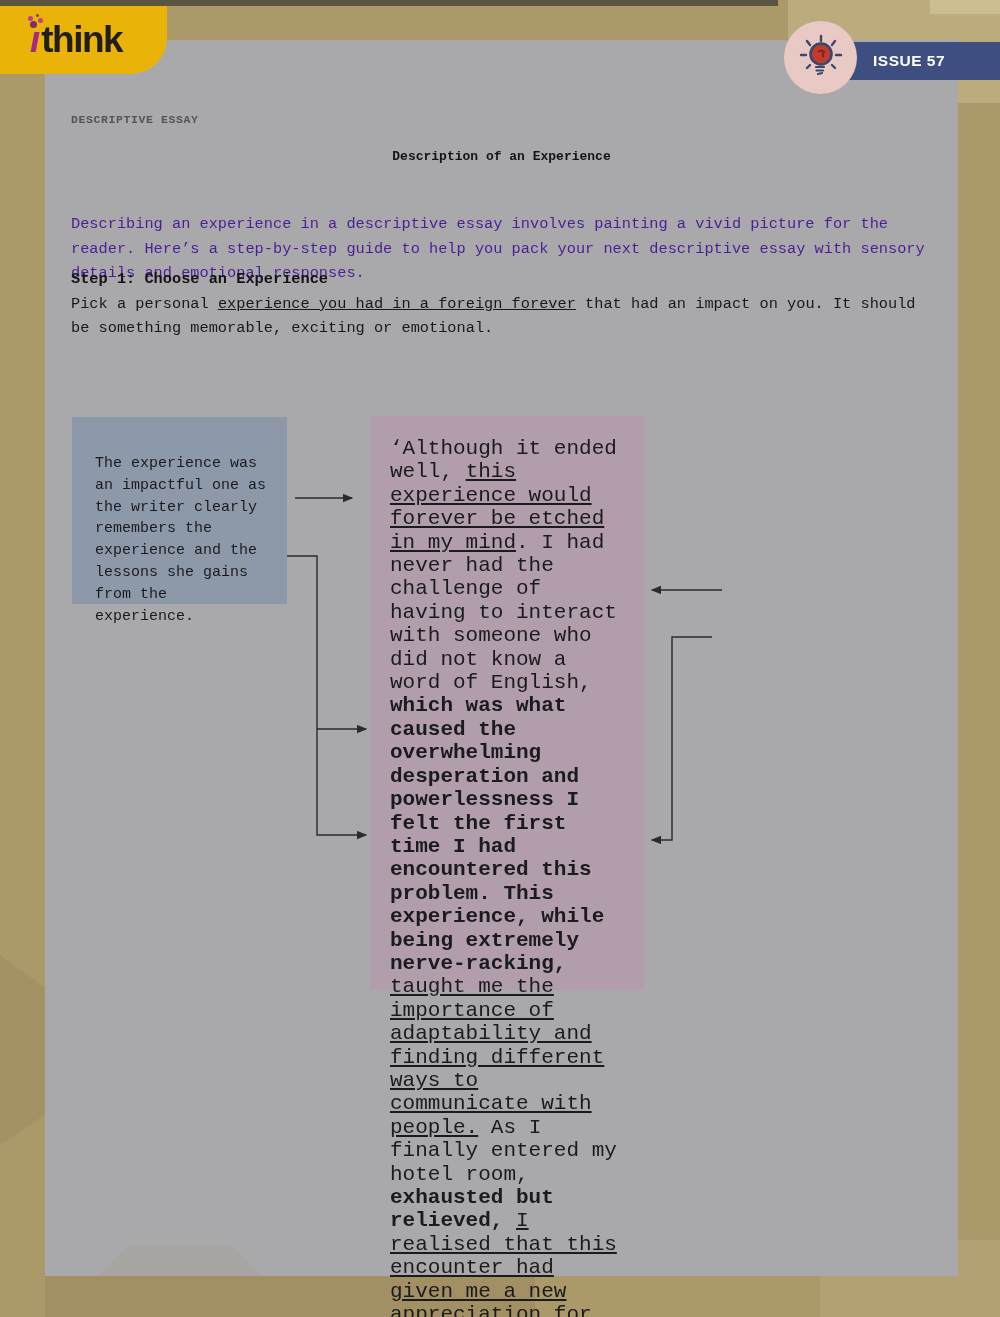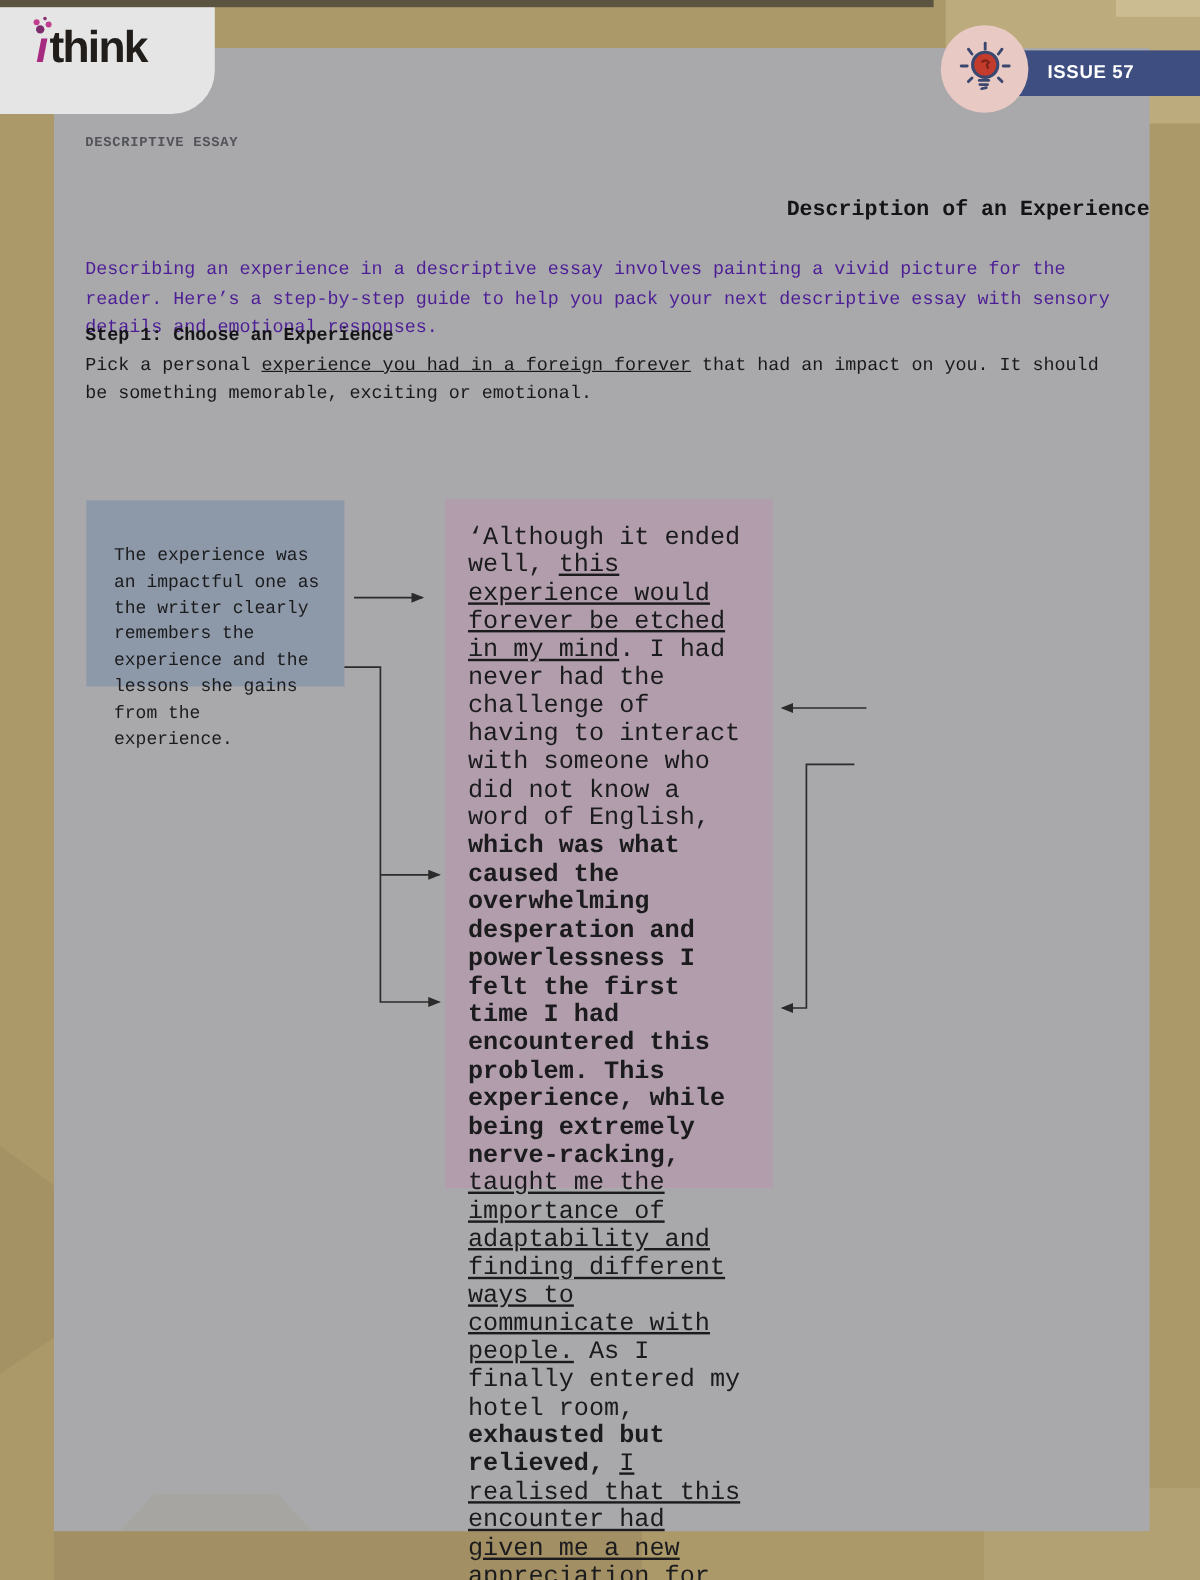--- a/index.html
+++ b/index.html
@@ -13,39 +13,39 @@
   .bg-top-dark{position:absolute;left:0;top:0;width:778px;height:6px;background:#5b5440;z-index:4;}
   .bg-tr-light{position:absolute;left:788px;top:0;width:212px;height:103px;background:#bcab7d;z-index:0;}
   .bg-tr-lighter{position:absolute;left:930px;top:0;width:70px;height:14px;background:#ccbc92;z-index:0;}
   .bg-bl-poly{position:absolute;left:0;top:955px;width:135px;height:190px;background:#9f8c5e;clip-path:polygon(0 0,100% 52%,0 100%);opacity:.5;z-index:0;}
   .bg-bottom-left{position:absolute;left:45px;top:1276px;width:490px;height:41px;background:#a29064;z-index:0;}
   .bg-bottom-right{position:absolute;left:820px;top:1240px;width:180px;height:77px;background:#b2a172;z-index:0;}
   
   .page{position:absolute;left:45px;top:40px;width:913px;height:1236px;background:#a9a9ac;z-index:1;font-family:Liberation Mono, monospace;}
   .corner-watermark{position:absolute;left:55px;top:1205px;width:160px;height:31px;background:#a5a096;opacity:.45;clip-path:polygon(18% 0,82% 0,100% 100%,0 100%);}
   
-  .logo-block{position:absolute;left:0;top:0;width:167px;height:95px;background:#e5e5e5;border-bottom-right-radius:36px;z-index:3;padding-left:12px;}
+  .logo-block{position:absolute;left:0;top:0;width:167px;height:74px;background:#eab308;border-bottom-right-radius:36px;z-index:3;}
   .logo{position:absolute;left:30px;top:18px;white-space:nowrap;}
   .logo-i{position:relative;display:inline-block;color:#a62a80;font-style:italic;font-weight:bold;font-size:37px;line-height:44px;margin-right:1px;}
   .logo-i::before{content:"";position:absolute;left:0px;top:3px;width:7px;height:7px;border-radius:50%;background:#7e2c6b;
     box-shadow:7px -4px 0 -1px #c23d90, -3px -6px 0 -1px #c23d90, 4px -9px 0 -2px #8f2f73;}
   .logo-think{color:#211d1a;font-weight:800;font-size:37px;line-height:44px;letter-spacing:-1.5px;}
   .issue-bar{position:absolute;left:845px;top:42px;width:155px;height:38px;background:#3e4e80;z-index:3;display:flex;align-items:center;}
   .issue-bar span{color:#fff;font-weight:bold;font-size:15.5px;letter-spacing:.5px;padding-left:28px;}
   .bulb-circle{position:absolute;left:784px;top:21px;width:73px;height:73px;border-radius:50%;background:#e9c9c3;z-index:4;display:flex;align-items:center;justify-content:center;}
   
   .kicker{position:absolute;left:26px;top:73px;font-size:11.5px;font-weight:bold;letter-spacing:.6px;color:#53545a;}
-  .title{position:absolute;left:0;right:0;top:109px;text-align:right;font-size:18px;font-weight:bold;color:#141416;margin-top:16px;}
+  .title{position:absolute;left:0;right:0;top:109px;text-align:center;font-size:13px;font-weight:bold;color:#141416;}
   .intro{position:absolute;left:26px;top:172px;width:866px;font-size:15.3px;line-height:24.6px;color:#4c1d95;}
   .step-heading{position:absolute;left:26px;top:230px;font-size:15.3px;font-weight:bold;color:#141416;}
   .step-body{position:absolute;left:26px;top:253px;width:870px;font-size:15.3px;line-height:23.6px;color:#19191b;}
   .lead-note{position:absolute;left:26px;top:323px;width:870px;font-size:15.3px;color:#19191b;}
   
   .box{position:absolute;font-size:15px;line-height:21.8px;color:#1b1b1d;box-sizing:border-box;}
-  .box-left{left:27px;top:377px;width:215px;height:155px;background:#8d99a9;padding:36px 14px 16px 23px;}
+  .box-left{left:27px;top:377px;width:215px;height:187px;background:#8d99a9;padding:36px 14px 16px 23px;}
   .box-quote{left:326px;top:376px;width:273px;height:574px;background:#b19dac;padding:21px 16px 0 19px;font-size:21px;line-height:23.4px;}
   .box-right{left:667px;top:436px;width:198px;height:190px;background:#a8b5b0;padding:24px 18px 0 25px;line-height:23.2px;}
   .seg-normal{font-weight:normal;}
   .seg-bold{font-weight:bold;}
   .seg-underline{text-decoration:underline;}
   
   .connectors{position:absolute;left:0;top:0;z-index:5;pointer-events:none;}
 </style>
 </head>
 <body>

